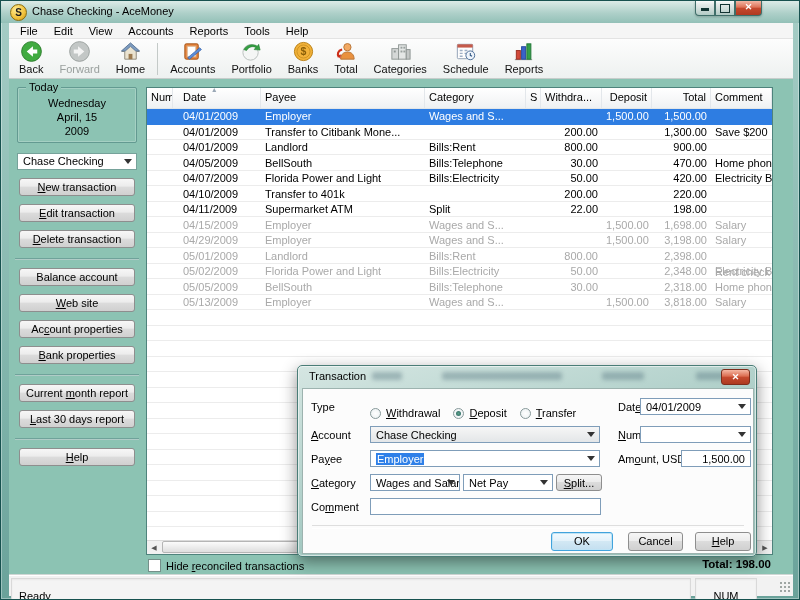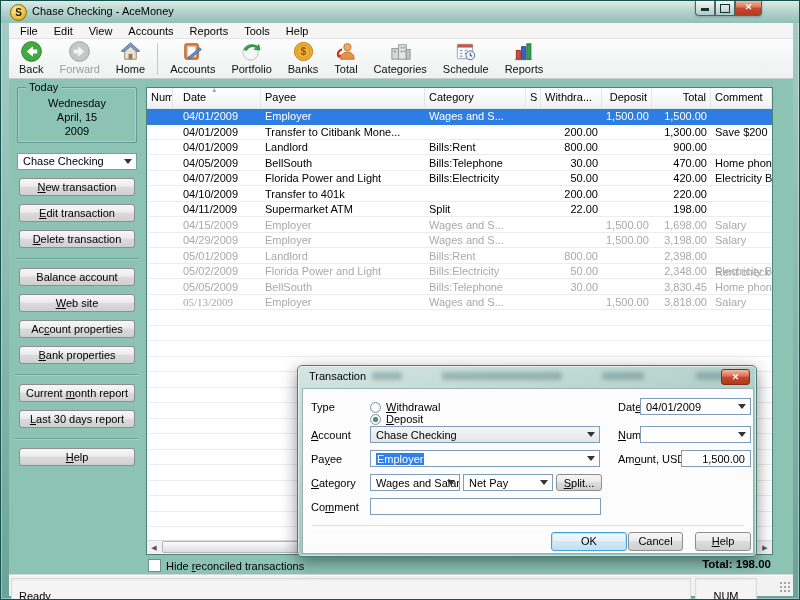--- a/index.html
+++ b/index.html
@@ -100,21 +100,21 @@
        box-shadow:0 5px 16px rgba(0,0,0,.45),inset 0 0 0 1px rgba(255,255,255,.55);margin-top:42px;}
   .dlg-title{position:absolute;left:11px;top:4px;z-index:2;}
   .ghost{position:absolute;top:6px;height:8px;background:rgba(70,100,115,.35);filter:blur(2px);border-radius:2px;}
   .dlg-close{position:absolute;right:6px;top:3px;width:29px;height:16px;border-radius:3px;
        border:1px solid #7e2d1c;box-sizing:border-box;color:#fff;font-weight:bold;font-size:9px;
        text-align:center;line-height:14px;
        background:linear-gradient(#f5b7a3,#db6c50 45%,#c64a2f 50%,#ad3a20);}
   .dlg-body{position:absolute;left:4px;top:22px;width:452px;height:166px;background:#fcfcfc;
        border:1px solid #9db3af;box-sizing:border-box;}
   .fl{position:absolute;white-space:nowrap;}
-  .type-row{position:absolute;left:67px;top:12px;display:flex;flex-direction:column;}
+  .type-row{position:absolute;left:67px;top:18px;display:flex;}
   .radio-opt{display:flex;align-items:center;margin-right:13px;}
   .radio{position:relative;width:11px;height:11px;border-radius:50%;border:1px solid #87999a;
        background:radial-gradient(#ffffff,#e9eff1);margin-right:5px;box-sizing:border-box;}
   .radio.checked::after{content:'';position:absolute;left:2px;top:2px;width:5px;height:5px;border-radius:50%;
        background:radial-gradient(#5ca08a,#27605c);}
   .combo,.tbox{position:absolute;height:17px;border:1px solid #7f9db9;box-sizing:border-box;
        line-height:14px;padding:1px 16px 1px 5px;white-space:nowrap;overflow:hidden;}
   .combo.list{background:linear-gradient(#f6f6f6,#e3e6e8);}
   .combo.edit,.tbox{background:#fff;}
   .tbox{padding-right:5px;}
@@ -431,26 +431,26 @@
             <div class="t-cell al" style="width: 61px;">Electricity Bil</div>
           </div>
           <div class="t-row future">
             <div class="t-cell al" style="width: 26px;"></div>
             <div class="t-cell al pdate" style="width: 88px;">05/05/2009</div>
             <div class="t-cell al" style="width: 164px;">BellSouth</div>
             <div class="t-cell al" style="width: 101px;">Bills:Telephone</div>
             <div class="t-cell al" style="width: 15px;"></div>
             <div class="t-cell ar" style="width: 61px;">30.00</div>
             <div class="t-cell ar" style="width: 50px;"></div>
-            <div class="t-cell ar" style="width: 59px;">3,830.45</div>
+            <div class="t-cell ar" style="width: 59px;">2,318.00</div>
             <div class="t-cell al" style="width: 61px;">Home phone</div>
           </div>
           <div class="t-row future">
             <div class="t-cell al" style="width: 26px;"></div>
-            <div class="t-cell al pdate" style="width: 88px; font-family: Liberation Serif, serif;">05/13/2009</div>
+            <div class="t-cell al pdate" style="width: 88px;">05/13/2009</div>
             <div class="t-cell al" style="width: 164px;">Employer</div>
             <div class="t-cell al" style="width: 101px;">Wages and S...</div>
             <div class="t-cell al" style="width: 15px;"></div>
             <div class="t-cell ar" style="width: 61px;"></div>
             <div class="t-cell ar" style="width: 50px;">1,500.00</div>
             <div class="t-cell ar" style="width: 59px;">3,818.00</div>
             <div class="t-cell al" style="width: 61px;">Salary</div>
           </div>
         </div>
       <div class="hscroll">
@@ -538,19 +538,19 @@
       <div class="fl" style="left:315px;top:40px"><u>N</u>umber</div>
       <div class="combo edit" style="left:337px;top:37px;width:111px">
         <span></span>
         <span class="arr"></span>
       </div>
 
       <div class="fl" style="left:315px;top:64px">Am<u>o</u>unt, USD</div>
       <div class="tbox ar" style="left:378px;top:61px;width:70px">1,500.00</div>
 
       <div class="dlg-sep"></div>
-      <button class="btn focused" style="left:248px;top:143px;width:76px">OK</button>
+      <button class="btn focused" style="left:248px;top:143px;width:62px">OK</button>
       <button class="btn" style="left:325px;top:143px;width:55px">Cancel</button>
       <button class="btn" style="left:392px;top:143px;width:56px"><u>H</u>elp</button>
     </div>
   </div>
 
 </div>
 
 </body></html>

